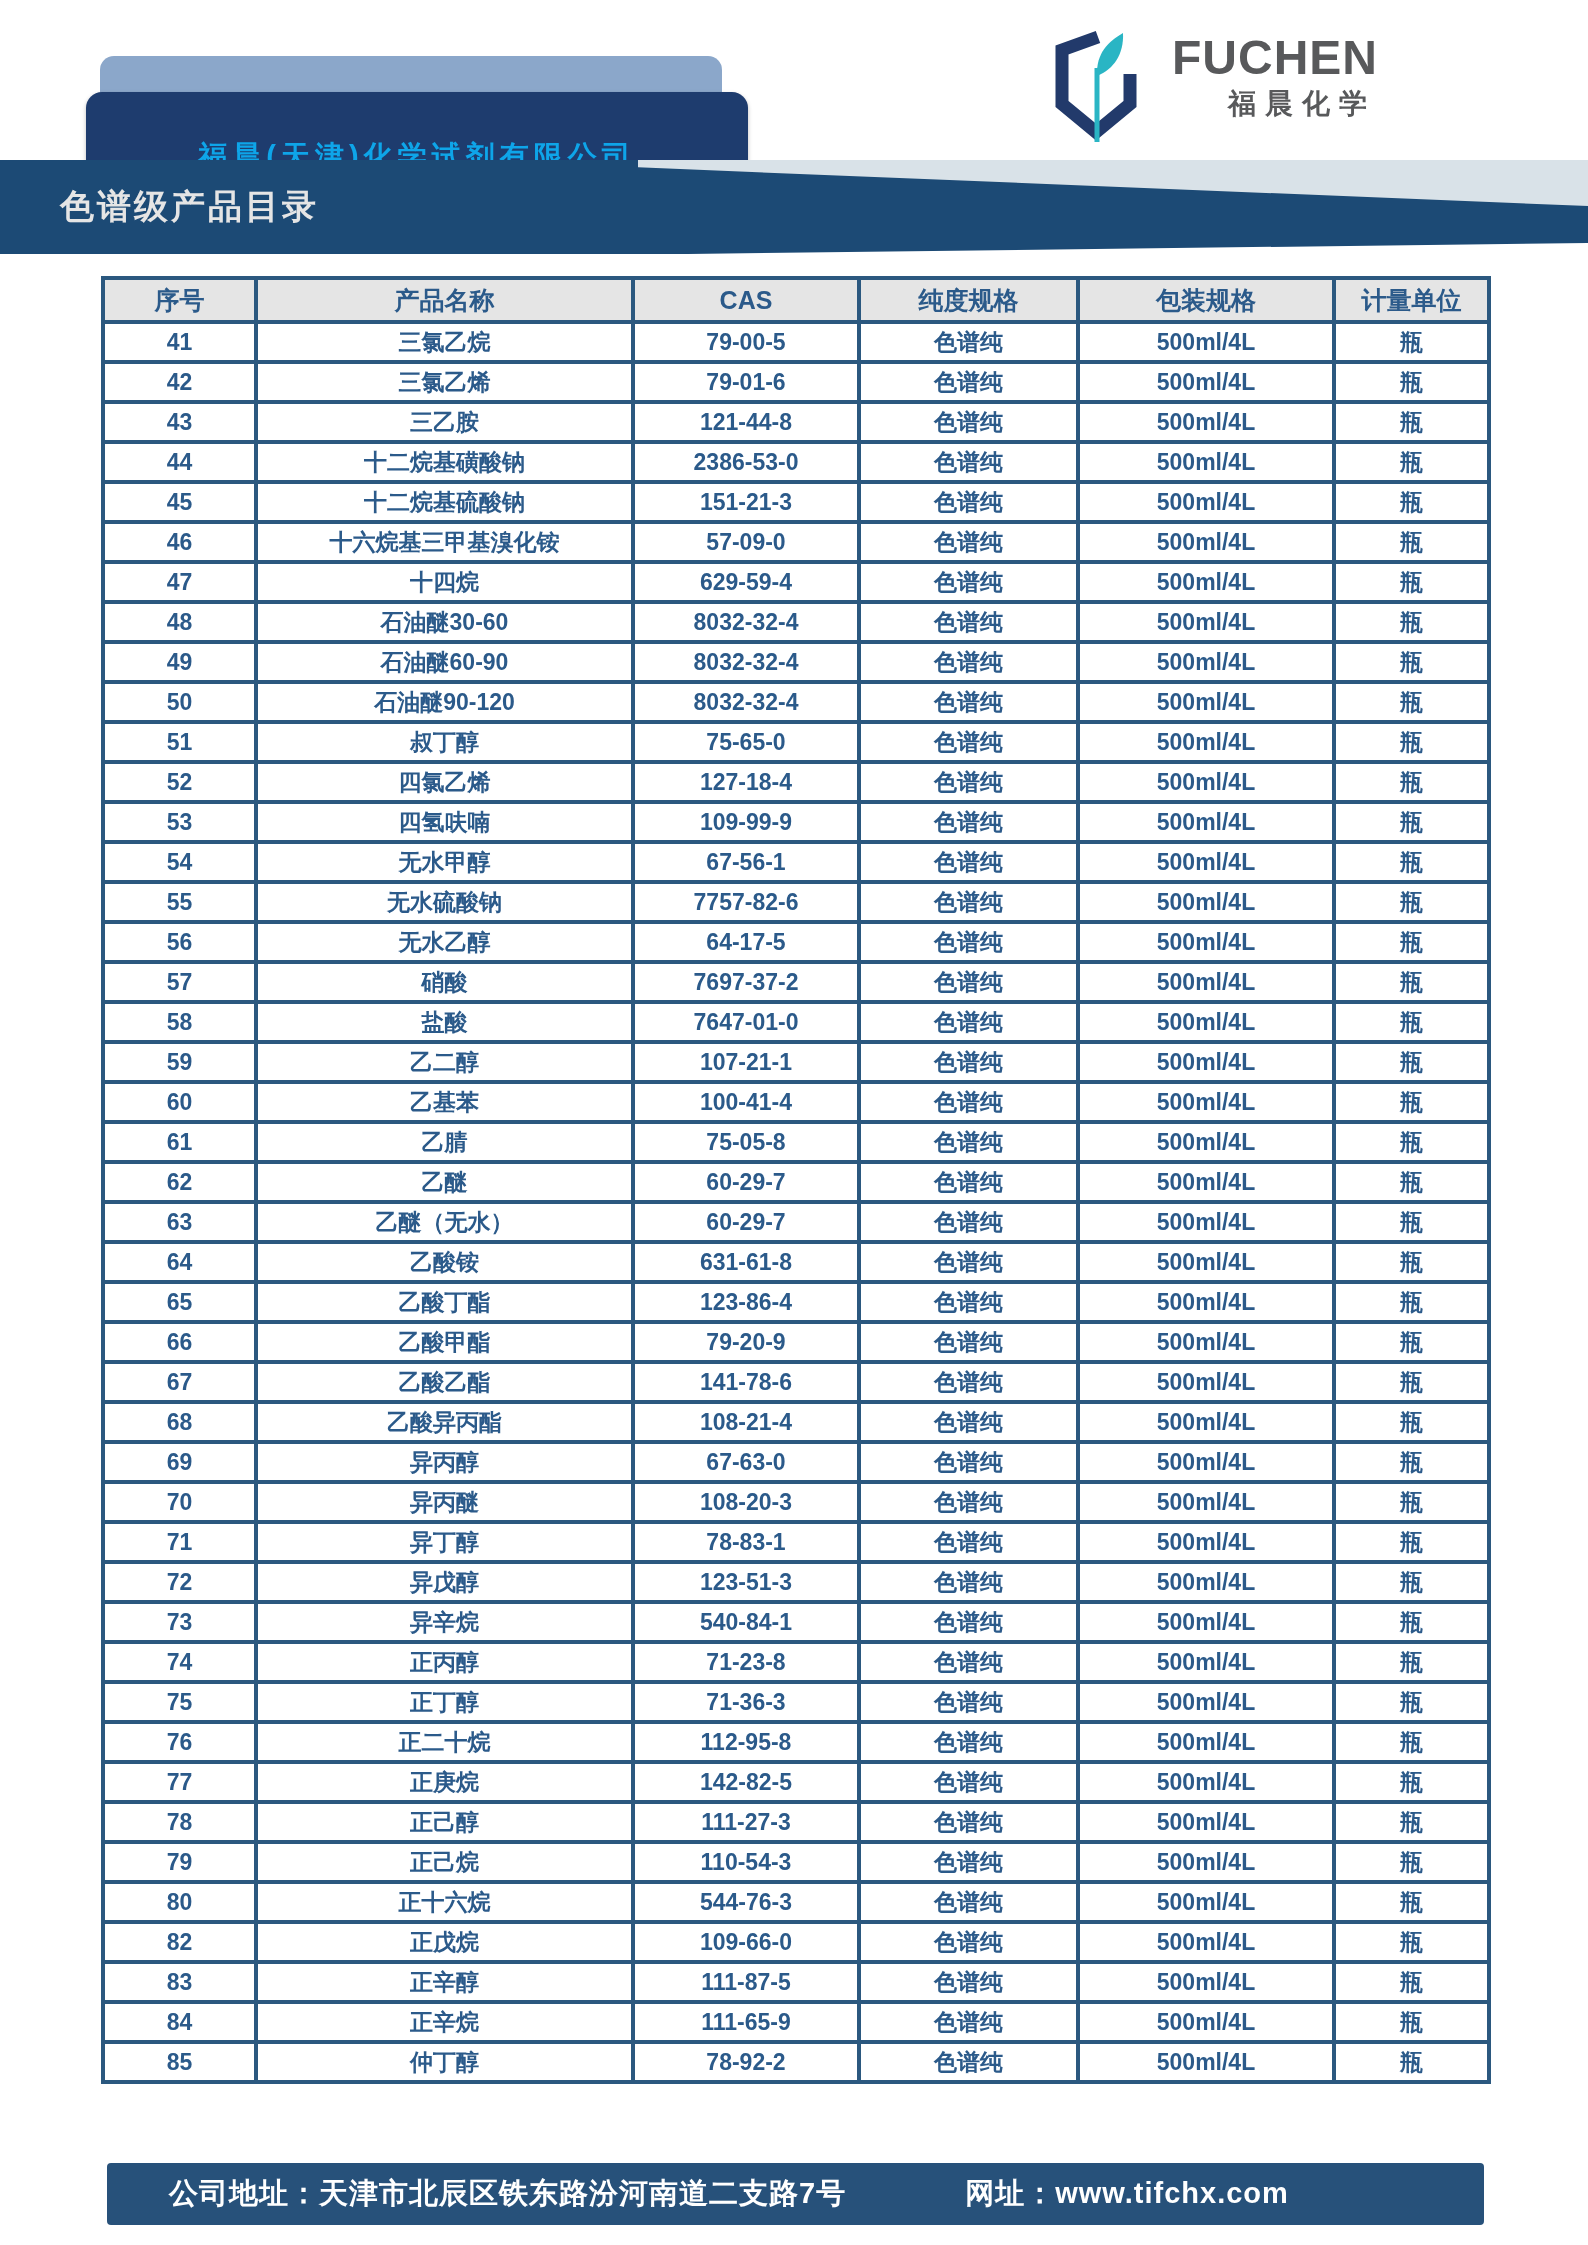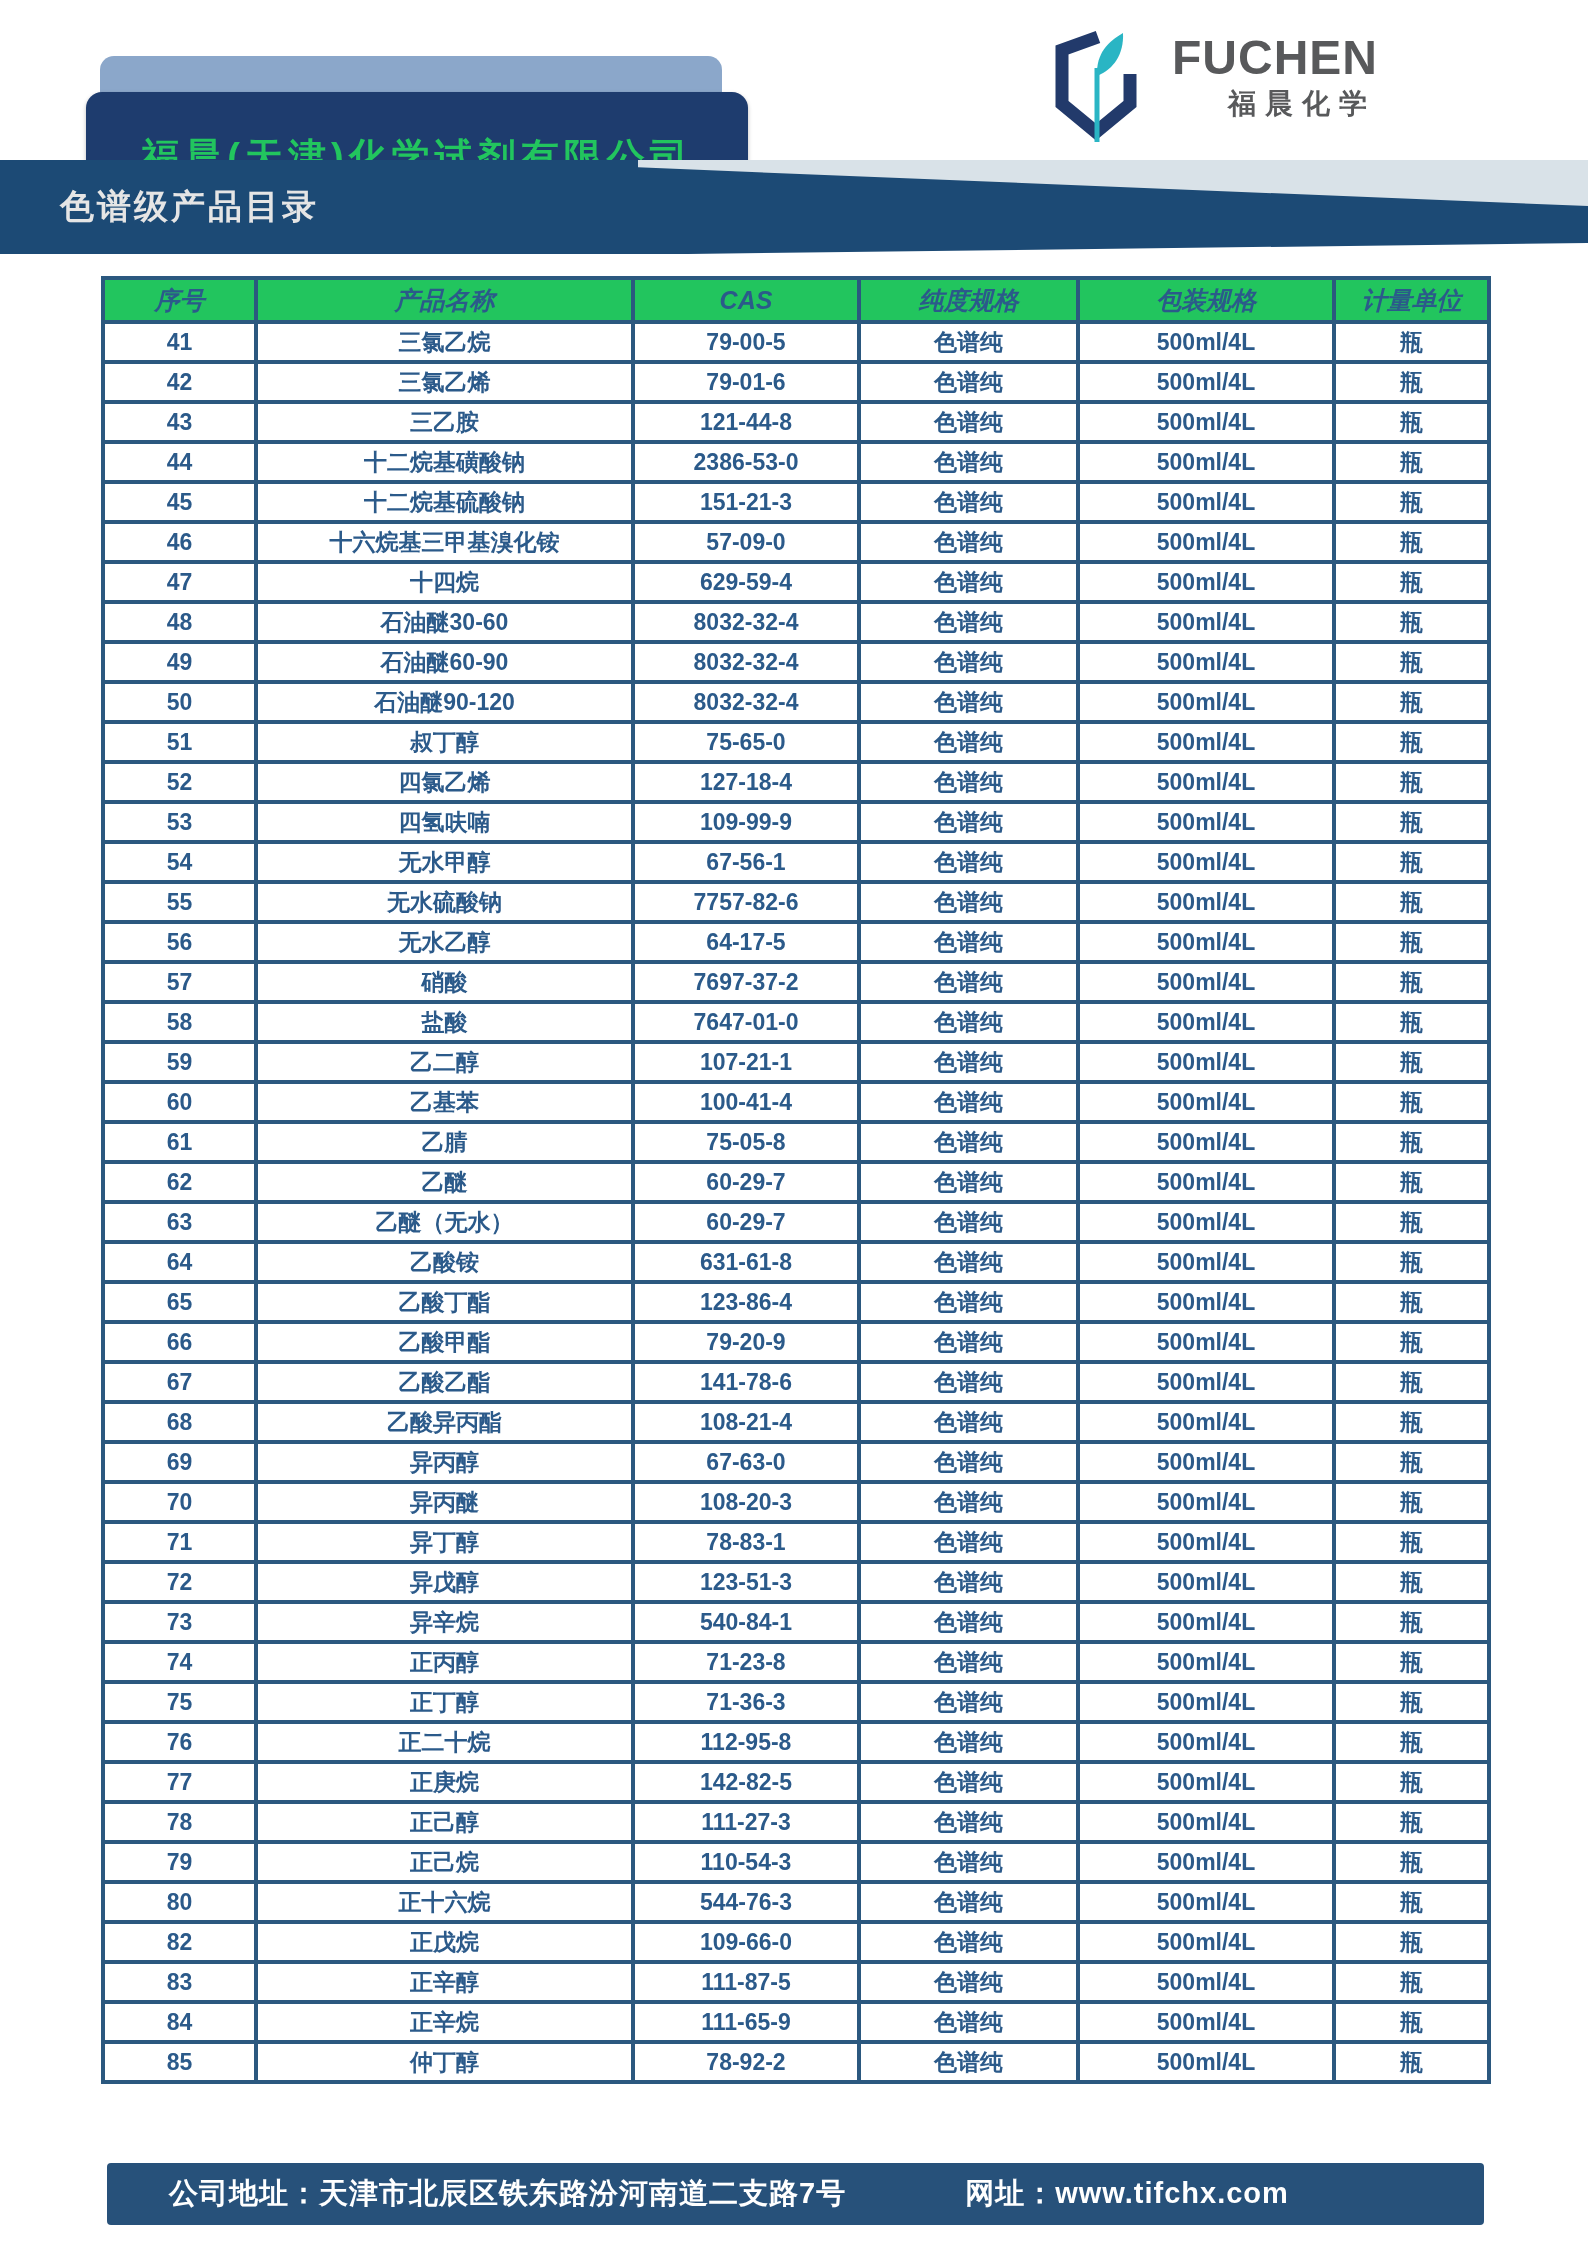--- a/index.html
+++ b/index.html
@@ -5,21 +5,21 @@
   html,body{margin:0;padding:0;background:#ffffff;}
   .page{position:relative;width:1588px;height:2245px;background:#ffffff;overflow:hidden;
         font-family:"Liberation Sans","DejaVu Sans",sans-serif;}
 
   
   .badge-back{position:absolute;left:100px;top:56px;width:622px;height:150px;
               background:#8ba7ca;border-radius:14px;}
   .badge{position:absolute;left:86px;top:92px;width:662px;height:130px;
          background:#1e3c6e;border-radius:16px;display:flex;align-items:center;justify-content:center;
          box-shadow:0 2px 4px rgba(0,0,0,.25);}
-  .badge span{color:#22c55e;font-size:38px;font-weight:700;letter-spacing:5px;white-space:nowrap;}
+  .badge span{color:#0ea5e9;font-size:29px;font-weight:700;letter-spacing:5px;white-space:nowrap;}
 
   
   .logo{position:absolute;left:1048px;top:30px;display:flex;align-items:flex-start;gap:28px;}
   .logo-texts{display:flex;flex-direction:column;align-items:flex-end;}
   .logo-brand{font-size:48px;font-weight:700;color:#58595b;letter-spacing:1px;line-height:56px;}
   .logo-brand-cn{font-size:28px;font-weight:700;color:#58595b;letter-spacing:9px;line-height:36px;
                  padding-right:2px;}
 
   
   .band{position:absolute;left:0;top:160px;width:1588px;height:94px;background:#1c4a75;}
@@ -28,21 +28,21 @@
   .band::after{content:"";position:absolute;right:0;bottom:0;width:900px;height:11px;background:#ffffff;
                clip-path:polygon(0 100%,100% 100%,100% 0);}
   .band-title{position:absolute;left:60px;top:50%;transform:translateY(-50%);
               color:#e5e5e5;font-size:34px;font-weight:700;letter-spacing:3px;}
 
   
   table.catalog{position:absolute;left:101px;top:276px;width:1386px;
                 border-collapse:collapse;table-layout:fixed;}
   table.catalog th,table.catalog td{border:4px solid #2b587f;text-align:center;vertical-align:middle;
                 color:#2b5a8a;font-weight:700;padding:0;line-height:1.05;overflow:hidden;white-space:nowrap;}
-  table.catalog th{background:#22c55e;height:40px;font-size:25px;font-style:italic;}
+  table.catalog th{background:#e5e5e5;height:40px;font-size:25px;}
   table.catalog td{background:#ffffff;height:36px;font-size:23px;}
 
   
   .footer{position:absolute;left:107px;top:2163px;width:1377px;height:62px;background:#27517a;
           border-radius:4px;display:flex;align-items:center;color:#ffffff;
           font-size:29px;font-weight:700;letter-spacing:1px;}
   .footer .addr{margin-left:62px;white-space:nowrap;}
   .footer .site{margin-left:119px;white-space:nowrap;}
 </style>
 </head>

